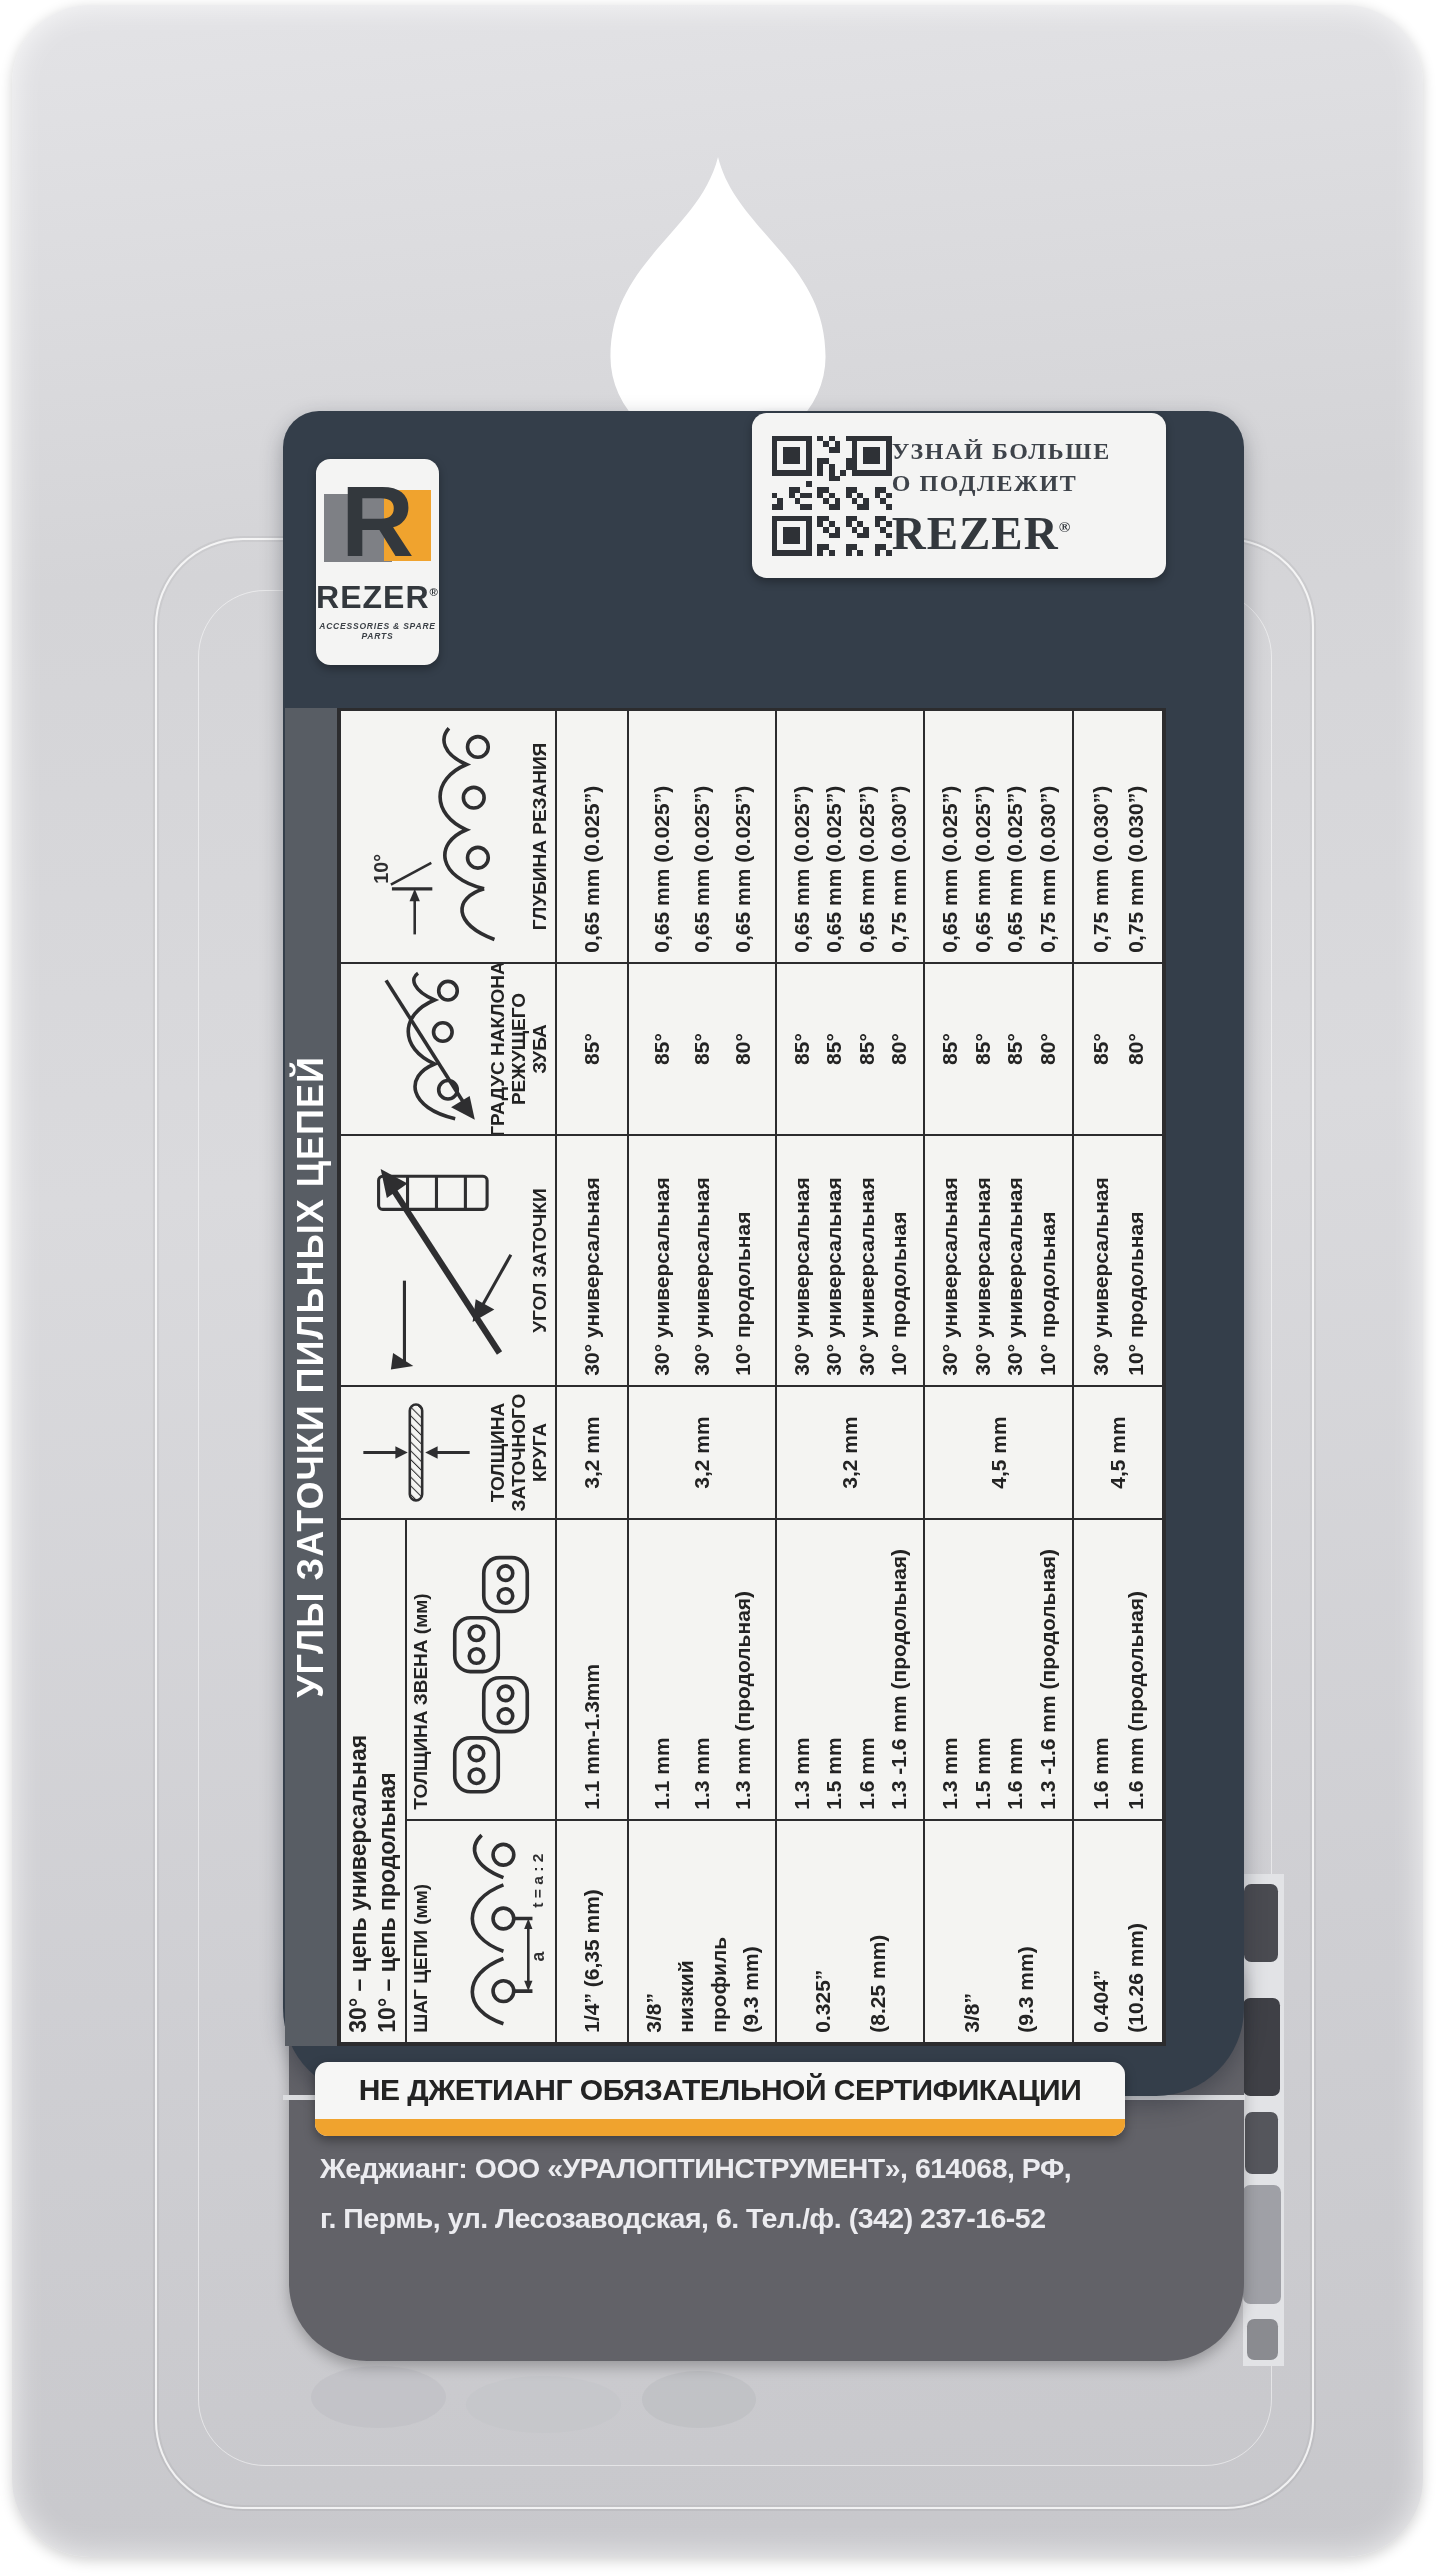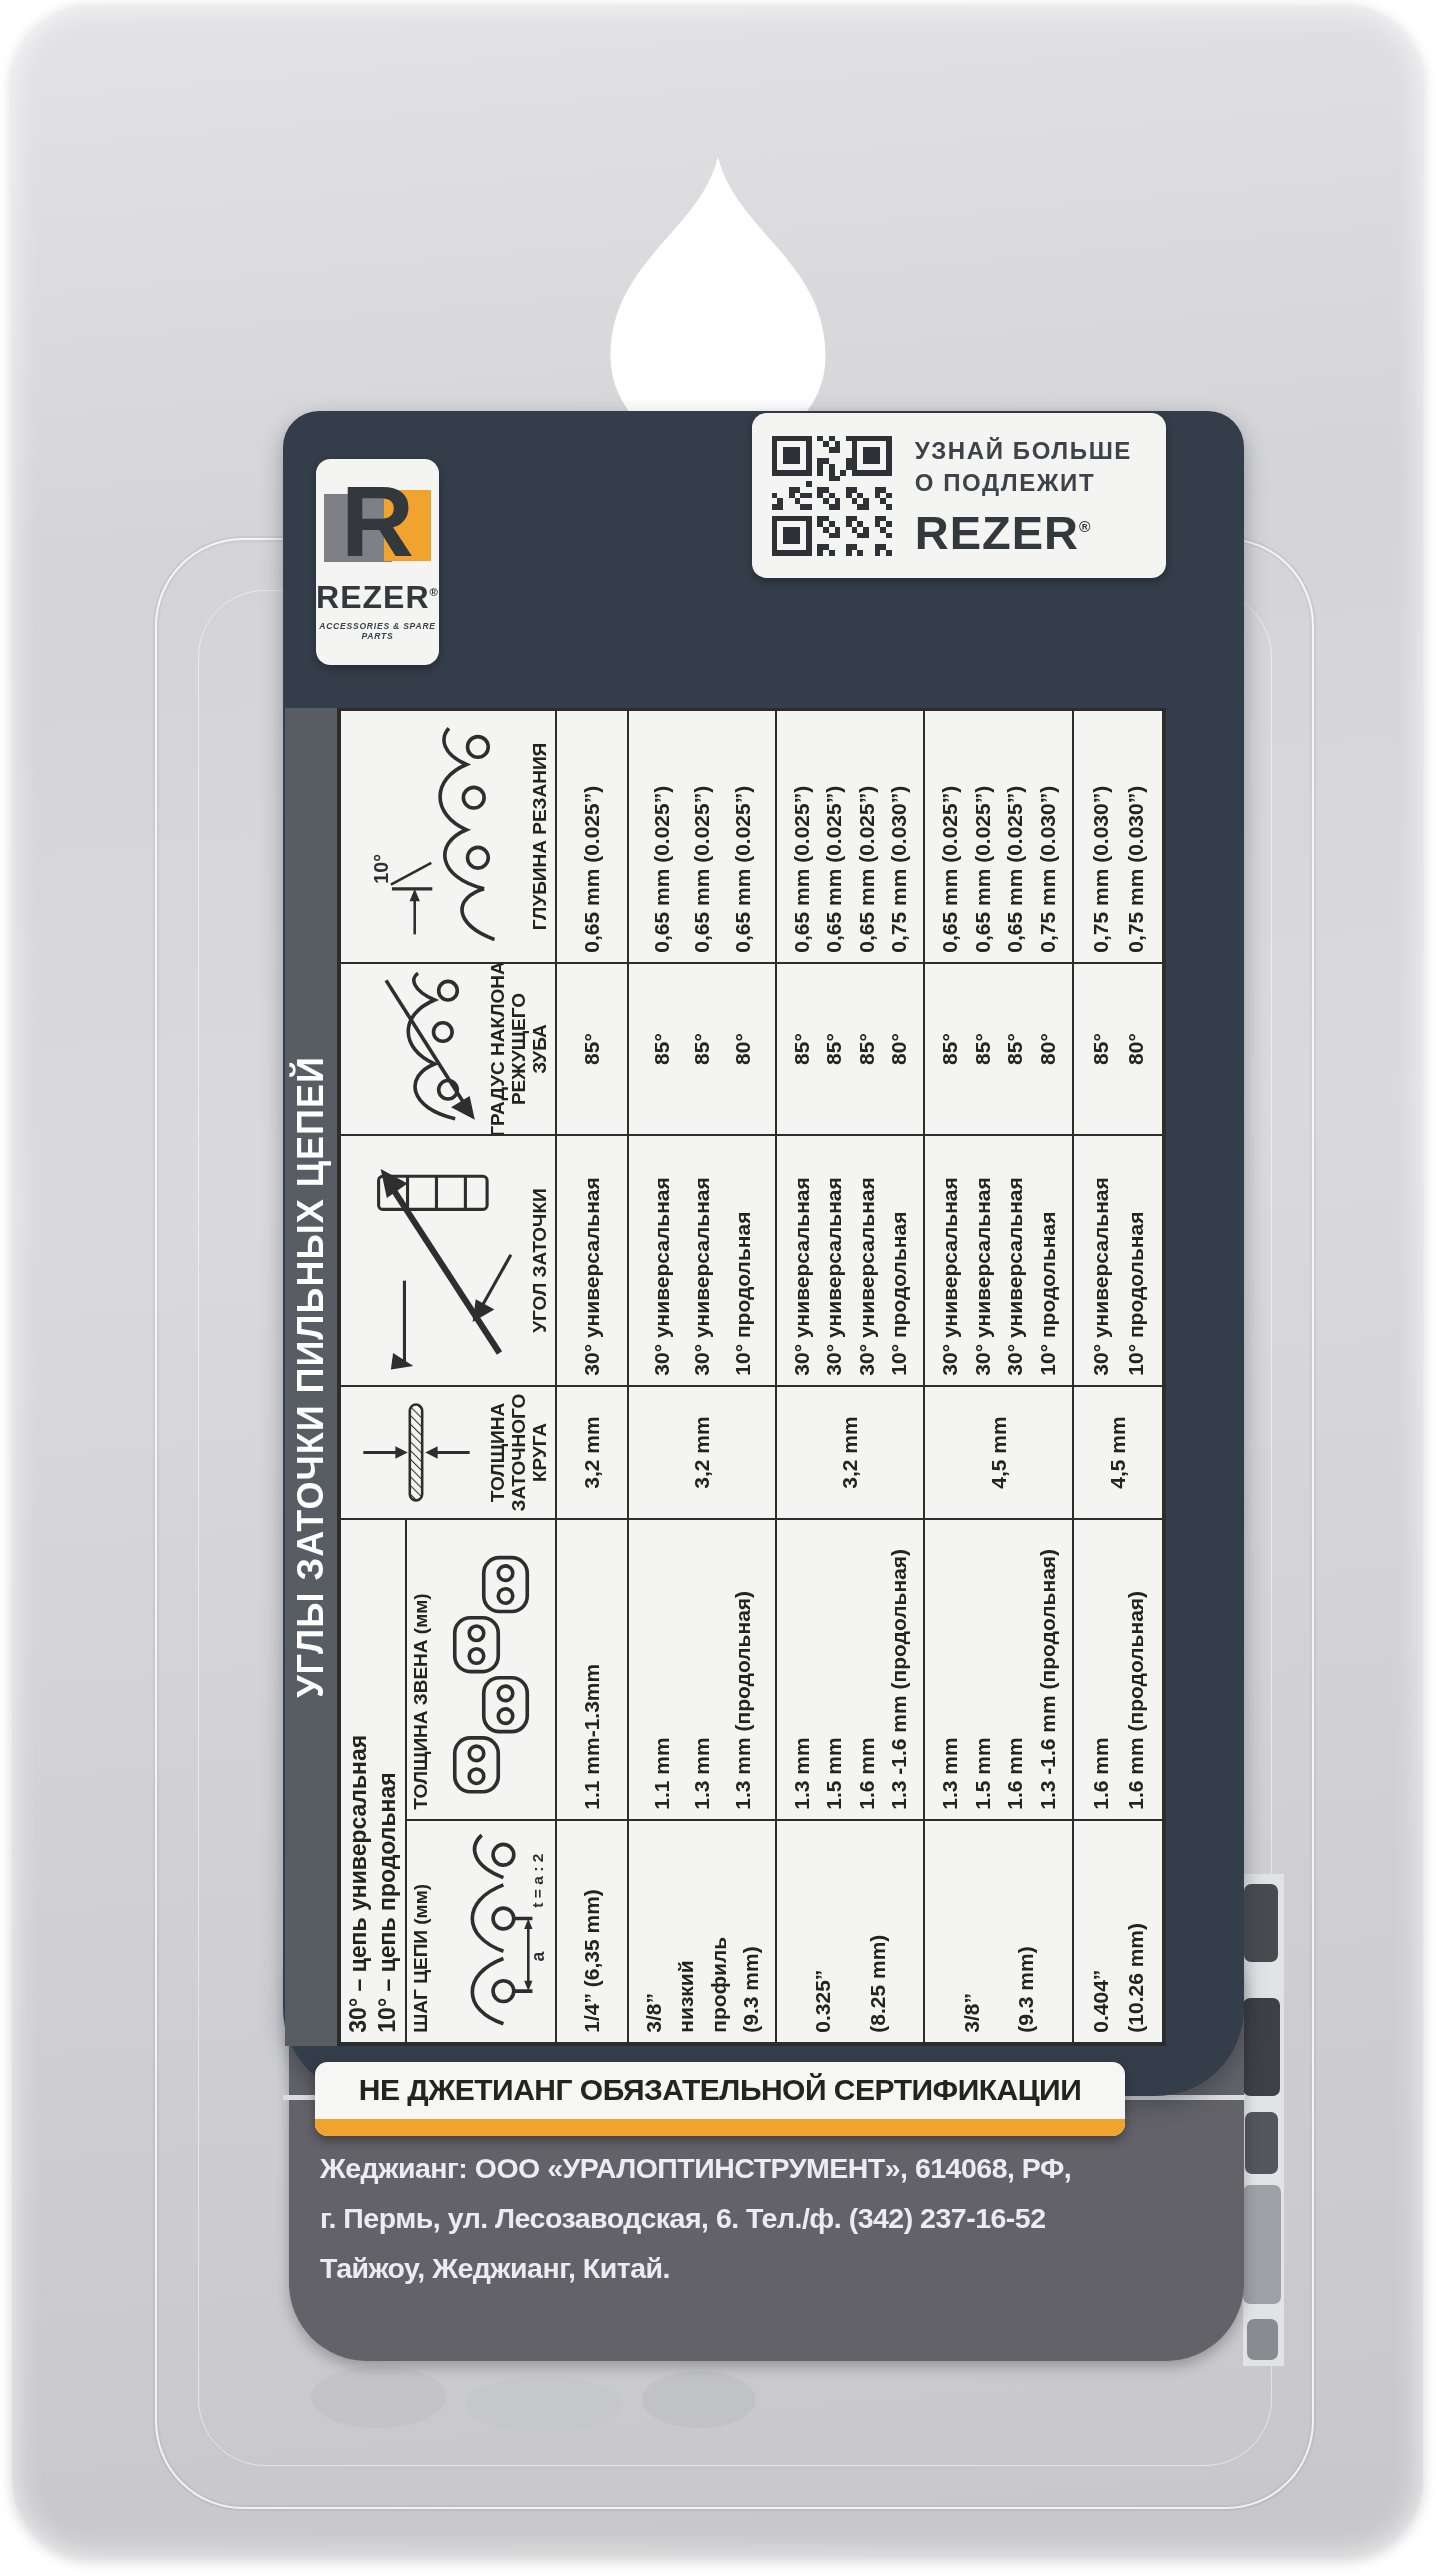--- a/index.html
+++ b/index.html
@@ -37,21 +37,21 @@
   .logo-word sup{font-size:11.4px;}
   .logo-tag{margin-top:5.2px;text-align:center;font-size:8.5px;font-weight:bold;font-style:italic;
             color:#3c4147;letter-spacing:0.8px;}
   
   .qr-card{left:752px;top:413px;width:414px;height:165px;background:#f4f4f3;border-radius:14.5px;
            box-shadow:0 3.1px 8.3px rgba(0,0,0,.3);display:flex;align-items:center;}
   .qr{width:120px;height:120px;margin-left:19.7px;display:grid;flex:none;
       grid-template-rows:repeat(21,1fr);grid-template-columns:repeat(21,1fr);}
   .qr div{background:transparent;}
   .qr div.d{background:#2e3136;}
-  .qr-text{margin-left:23px;}
+  .qr-text{font-family:Liberation Serif, serif;}
   .qr-lines{font-size:24px;font-weight:bold;color:#3e434a;letter-spacing:1.6px;line-height:32px;}
   .qr-brand{margin-top:4.1px;font-size:47px;font-weight:bold;color:#33383d;letter-spacing:1px;line-height:47px;}
   .qr-brand sup{font-size:15.5px;}
   
   .table-wrap{left:285px;top:708px;width:881px;height:1338px;}
   .readable{position:absolute;left:0;top:0;width:1338px;height:881px;
             transform-origin:0 0;transform:rotate(-90deg) translateX(-1338px);}
   .tbl-title{position:absolute;left:0;top:0;width:1338px;height:52px;background:#585d64;
              color:#ffffff;font-weight:bold;font-size:36px;letter-spacing:1px;
              display:flex;align-items:center;justify-content:center;}
@@ -860,15 +860,14 @@
 </div>
 
 <div class="abs banner">
   <div class="banner-text">НЕ ДЖЕТИАНГ ОБЯЗАТЕЛЬНОЙ СЕРТИФИКАЦИИ</div>
   <div class="banner-orange"></div>
 </div>
 
 <div class="abs legal">
     <div class="ln">Жеджианг: ООО «УРАЛОПТИНСТРУМЕНТ», 614068, РФ,</div>
     <div class="ln">г. Пермь, ул. Лесозаводская, 6. Тел./ф. (342) 237-16-52</div>
-    <div class="ln">Тайжоу, Жеджианг, Китай.</div>
   </div>
 
 
 </body></html>

